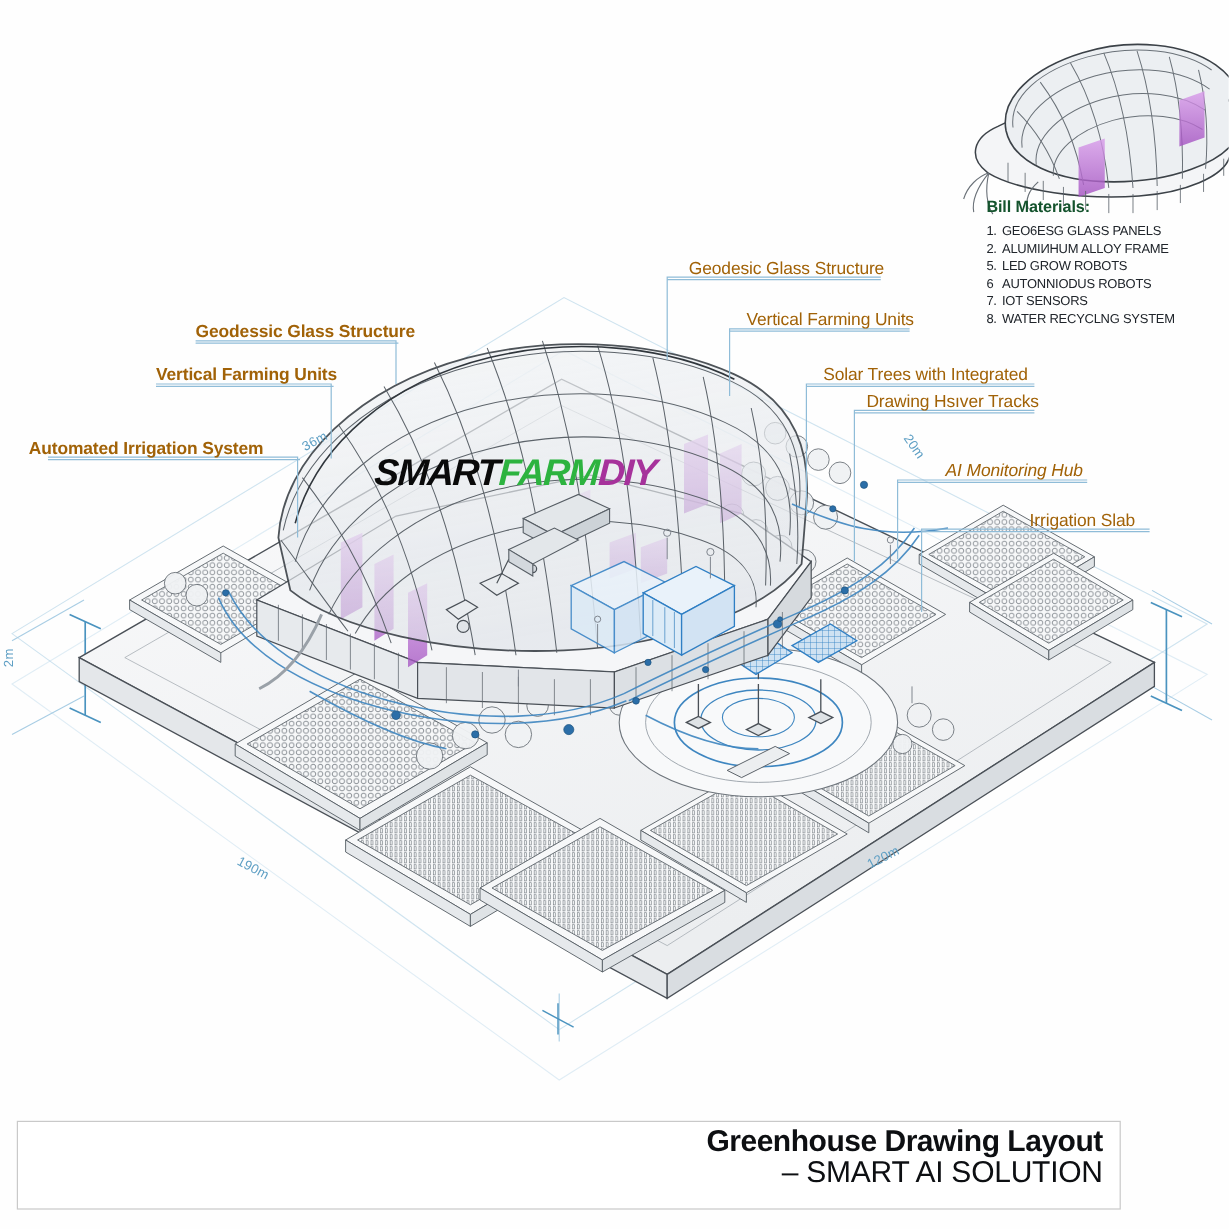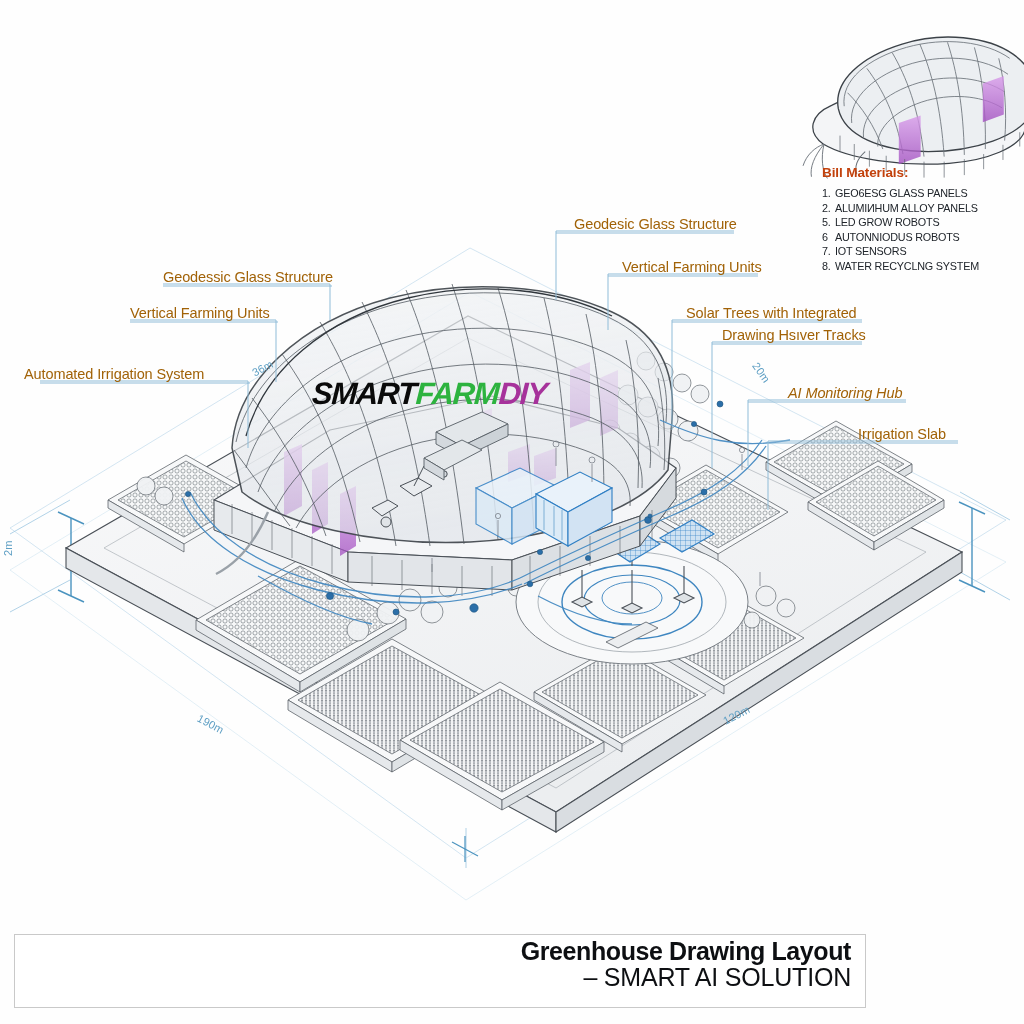--- a/index.html
+++ b/index.html
@@ -20,49 +20,49 @@
   
   .callout {
     position: absolute;
     font-family: "Liberation Sans", sans-serif;
     font-size: 14.5px;
     color: #a16207;
     white-space: nowrap;
     letter-spacing: -0.1px;
   }
   .callout.right { text-align: left; }
-  .callout.left  { text-align: right; }
+  .callout.left  { text-align: right; font-weight: bold; }
 
   
   #bom {
     position: absolute;
     left: 822px; top: 165px;
     width: 190px;
   }
   #bom-title {
     font-size: 13.5px;
     font-weight: bold;
-    color: #c2410c;
+    color: #14532d;
     margin-bottom: 6px;
     letter-spacing: -0.1px;
   }
   .bom-row {
     font-size: 10.8px;
     color: #20252b;
     line-height: 14.6px;
     white-space: nowrap;
     letter-spacing: -0.2px;
   }
   .bom-num { display: inline-block; width: 13px; }
 
   
   #title-block {
     position: absolute;
     left: 14px; top: 934px;
-    width: 852px; height: 74px;
+    width: 920px; height: 74px;
     border: 1.4px solid #c9c9c9;
     background: #ffffff;
   }
   #title-text {
     position: absolute;
     right: 14px; top: 4px;
     text-align: right;
     line-height: 1.02;
   }
   #title-line1 {
@@ -536,21 +536,21 @@
   <div class="dimtext" style="left:760px; top:360px; transform:rotate(55deg); transform-origin:left top;">20m</div>
   <div class="dimtext" style="left:201px; top:712px; transform:rotate(28deg); transform-origin:left top;">190m</div>
   <div class="dimtext" style="left:721px; top:716px; transform:rotate(-27deg); transform-origin:left top;">120m</div>
 
   <div id="bom">
     <div id="bom-title">Bill Materials:</div>
     <div class="bom-row">
       <span class="bom-num">1.</span><span>GEO6ESG GLASS PANELS</span>
     </div>
     <div class="bom-row">
-      <span class="bom-num">2.</span><span>ALUMIИHUM ALLOY PANELS</span>
+      <span class="bom-num">2.</span><span>ALUMIИHUM ALLOY FRAME</span>
     </div>
     <div class="bom-row">
       <span class="bom-num">5.</span><span>LED GROW ROBOTS</span>
     </div>
     <div class="bom-row">
       <span class="bom-num">6</span><span>AUTONNIODUS ROBOTS</span>
     </div>
     <div class="bom-row">
       <span class="bom-num">7.</span><span>IOT SENSORS</span>
     </div>

